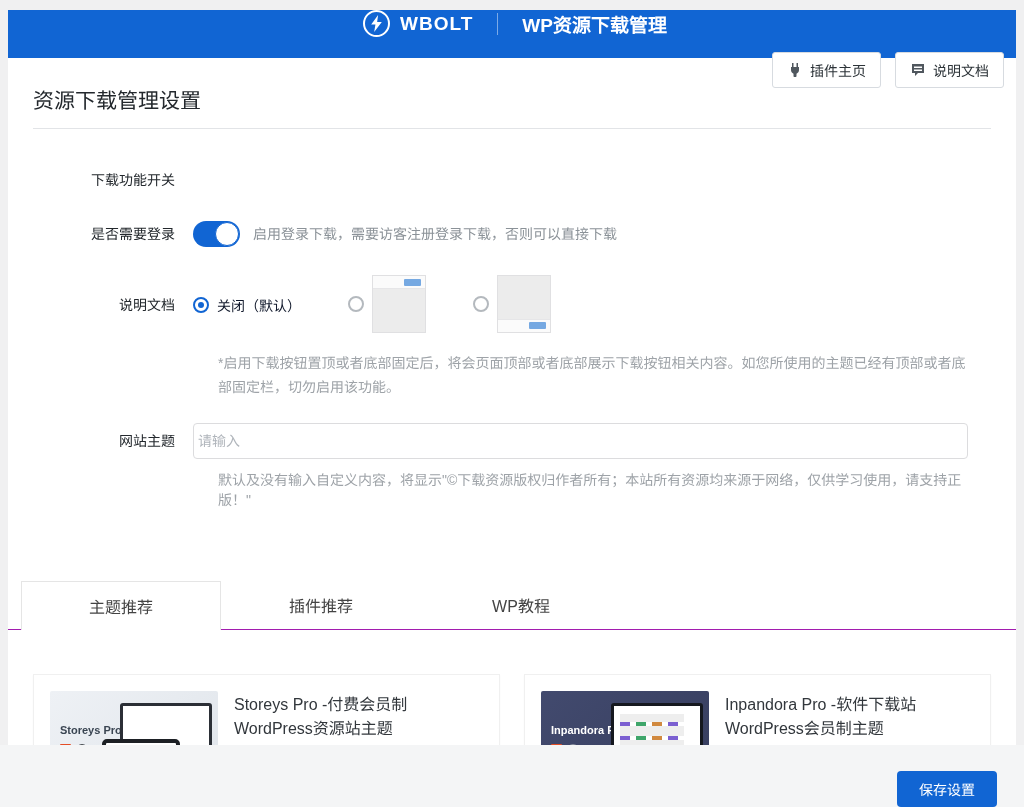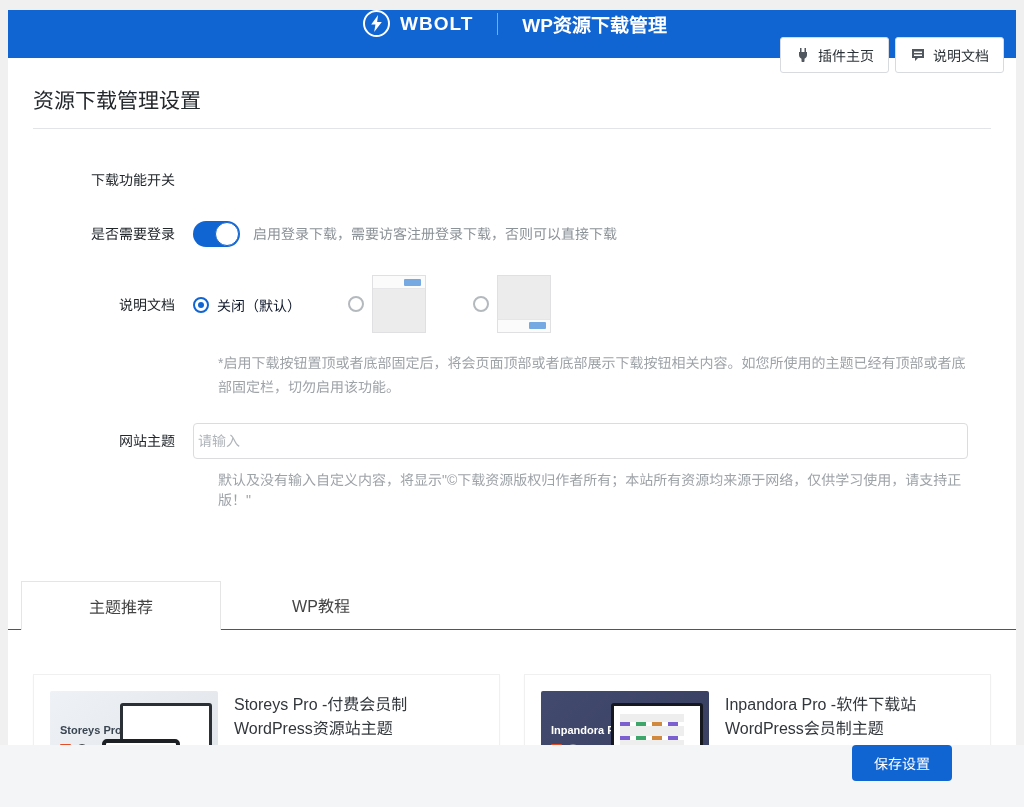--- a/index.html
+++ b/index.html
@@ -25,21 +25,21 @@
   .brand { display:flex; align-items:center; gap:10px; }
   .logo-circle {
     width:27px; height:27px; border-radius:50%;
     border:2.5px solid #fff;
     display:flex; align-items:center; justify-content:center;
   }
   .logo-circle svg { width:13px; height:17px; }
   .brand-name { font-size:19px; font-weight:bold; letter-spacing:1px; }
   .brand-divider { width:1px; height:22px; background:rgba(255,255,255,.45); margin:0 14px; }
   .plugin-title { font-size:19px; font-weight:bold; }
-  .topbar-actions { margin-left:auto; display:flex; gap:6px; }
+  .topbar-actions { margin-left:auto; display:flex; gap:14px;margin-top:15px; }
   .top-btn {
     background:#fff; color:#2c3338;
     border:1px solid #d7dbe0; border-radius:3px;
     height:36px; padding:0 14px;
     font-size:14px; font-family:inherit;
     display:flex; align-items:center; gap:7px;
     cursor:pointer;
   }
   .top-btn svg { width:16px; height:16px; fill:#50575e; }
 
@@ -205,22 +205,22 @@
     margin-top:10px;
     font-size:14px; color:#a3a8ad; line-height:24px;
     display:-webkit-box; -webkit-line-clamp:3; -webkit-box-orient:vertical;
     overflow:hidden;
   }
 
   
   .save-bar {
     position:absolute; left:0; right:0; bottom:0;
     height:62px; background:#f4f5f6;
-    display:flex; align-items:flex-start; justify-content:flex-end;
-    padding-right:72px;
+    display:flex; align-items:flex-end; justify-content:flex-end;
+    padding-right:27px;
   }
   .save-btn {
     background:#1165d3; color:#fff;
     border:none; border-radius:4px;
     height:36px; padding:0 22px;
     font-size:14px; font-family:inherit;
     cursor:pointer;
   }
 </style>
 </head>
@@ -307,20 +307,21 @@
         <div class="form-label" style="line-height:36px">网站主题</div>
         <div class="form-control">
           <input class="text-input" type="text" placeholder="请输入" style="">
         </div>
       </div>
       <p class="input-hint">默认及没有输入自定义内容，将显示"©下载资源版权归作者所有；本站所有资源均来源于网络，仅供学习使用，请支持正版！"</p>
     </div>
 
     <div class="tabs">
       <button class="tab active">主题推荐</button>
+      <button class="tab">插件推荐</button>
       <button class="tab">WP教程</button>
     </div>
 
     <div class="cards">
 
       <div class="card">
         <div class="card-thumb light">
           <span class="thumb-title">Storeys Pro 网站主题</span>
           <span class="thumb-sub"></span>
           <span class="badge-row">

